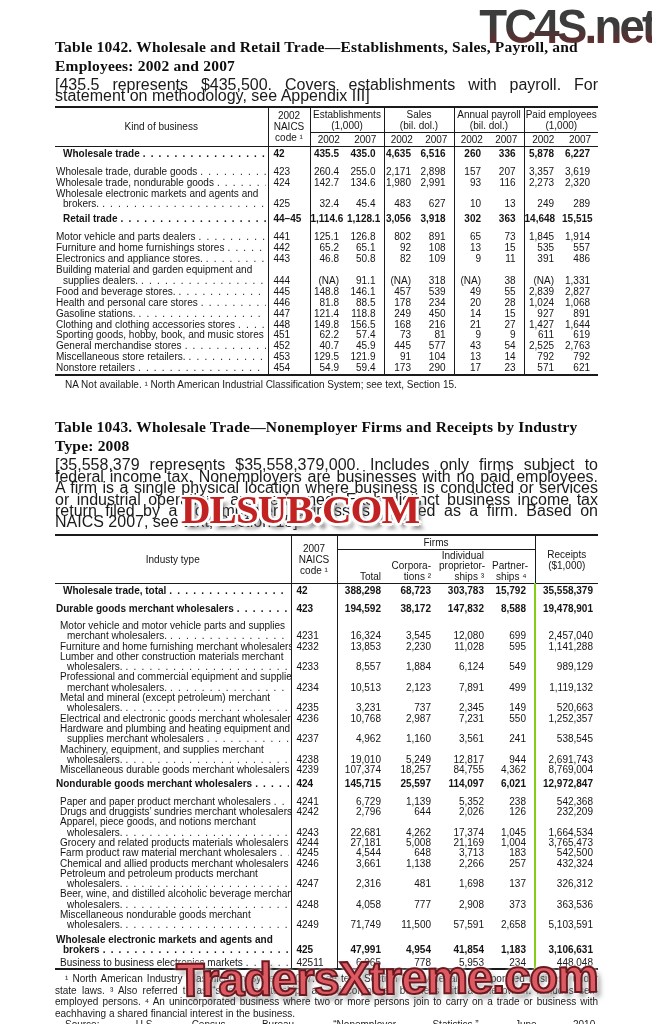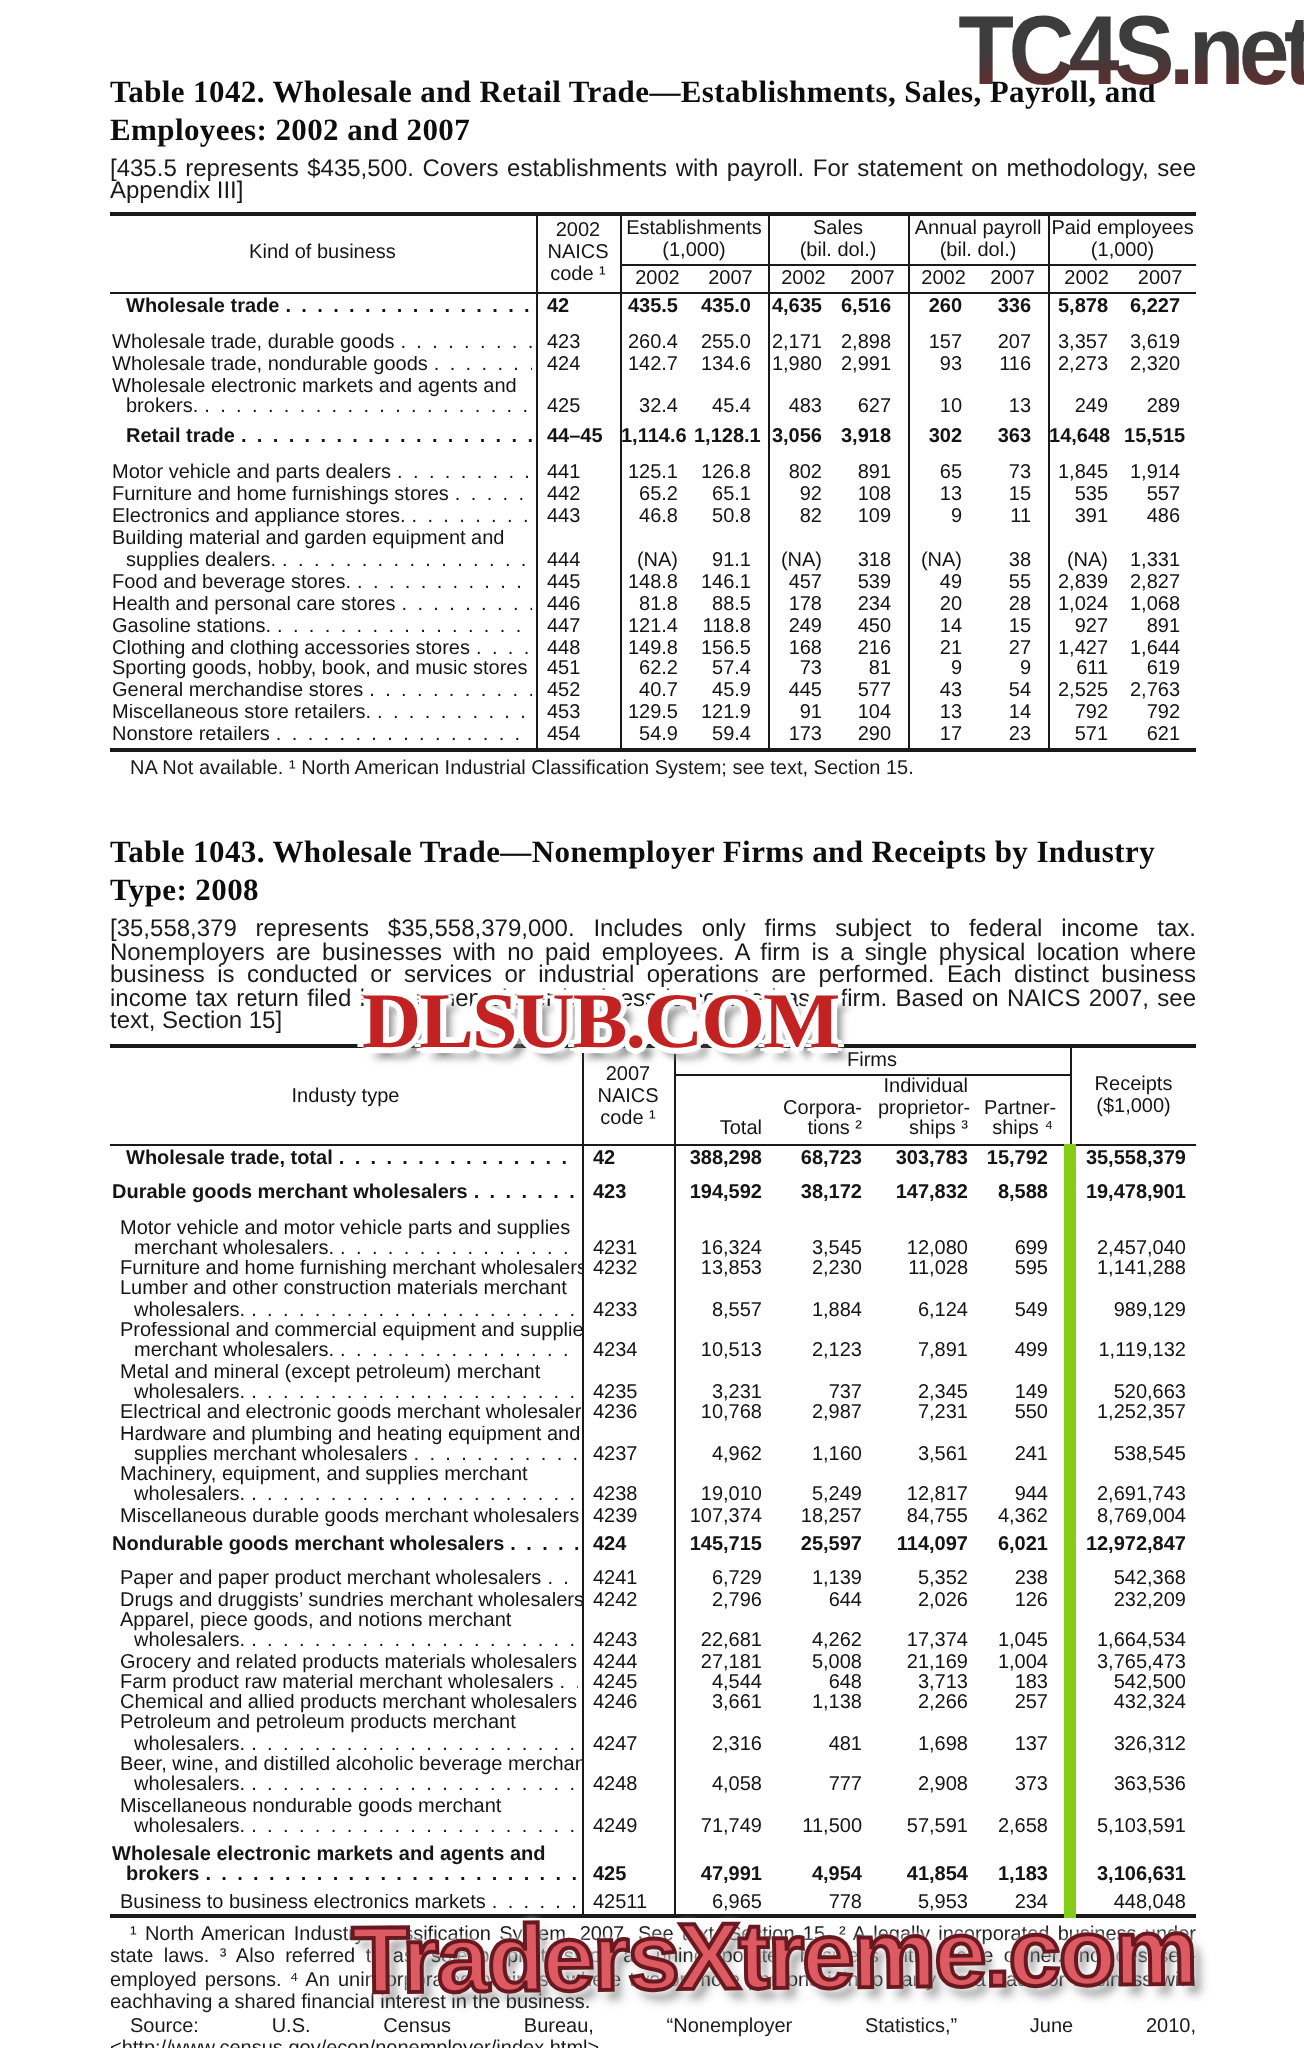--- a/index.html
+++ b/index.html
@@ -2,21 +2,21 @@
 <html><head>
 <meta charset="utf-8">
 <style>
   html,body{margin:0;padding:0;background:#888;}
   .page{position:relative;width:652px;height:1024px;background:#fff;overflow:hidden;
         font-family:"Liberation Sans",sans-serif;color:#141414;margin:0 auto;}
   .content{position:absolute;left:55px;top:38px;width:543px;}
 
   
   .ttl{font-family:"Liberation Serif",serif;font-weight:bold;font-size:15.5px;line-height:18.5px;letter-spacing:.2px;color:#0d0d0d;}
-  .tnote{font-size:12px;line-height:11.4px;margin-top:4px;text-align:justify;color:#1a1a1a;}
+  .tnote{font-size:16px;line-height:11.4px;margin-top:4px;text-align:justify;color:#1a1a1a;}
 
   
   table{border-collapse:collapse;table-layout:fixed;width:100%;margin-top:4px;
         border-top:2px solid #1a1a1a;border-bottom:2px solid #1a1a1a;}
   th{font-weight:normal;font-size:10px;line-height:11px;text-align:center;vertical-align:middle;padding:1px 0;}
   td{font-size:10px;padding:0;vertical-align:bottom;}
   #t1042 td{line-height:10.9px;}
   #t1043 td{line-height:10.3px;}
   thead .hb{border-bottom:1.4px solid #1a1a1a;}
   .vl{border-left:1px solid #1a1a1a;}
@@ -27,21 +27,21 @@
   .lbl.ind{padding-left:5px;}
   tr.bold .lbl.ind{padding-left:8px;}
   .lline{display:flex;align-items:flex-end;}
   .lline.cont{padding-left:7px;}
   .ltext{white-space:nowrap;}
   .dots{flex:1 1 auto;overflow:hidden;white-space:nowrap;margin-left:3px;margin-right:2px;}
   .dots::after{content:". . . . . . . . . . . . . . . . . . . . . . . . . . . . . . . . . . . . . . . . . . . . . . . . . . . .";letter-spacing:1.2px;}
   .code{text-align:left;padding-left:5px;border-left:1px solid #1a1a1a;border-right:1px solid #1a1a1a;}
   .num{text-align:right;padding-right:8px;}
   #t1042 td:nth-child(5),#t1042 td:nth-child(7),#t1042 td:nth-child(9){border-left:1px solid #1a1a1a;}
-  #t1043 td:nth-child(7){border-left:6px solid #84cc16;}
+  #t1043 td:nth-child(7){border-left:2px solid #84cc16;}
   #t1043 td.num:last-child{padding-right:5px;}
   tr.bold{font-weight:bold;}
   tr.bold td{padding-bottom:3px;padding-top:2px;}
   tr.gap td{padding-top:4px;}
 
   
   .fnblock{margin-top:3px;}
   .fn{font-size:10px;line-height:11.4px;text-indent:10px;color:#1a1a1a;margin:0;text-align:justify;}
 
   

